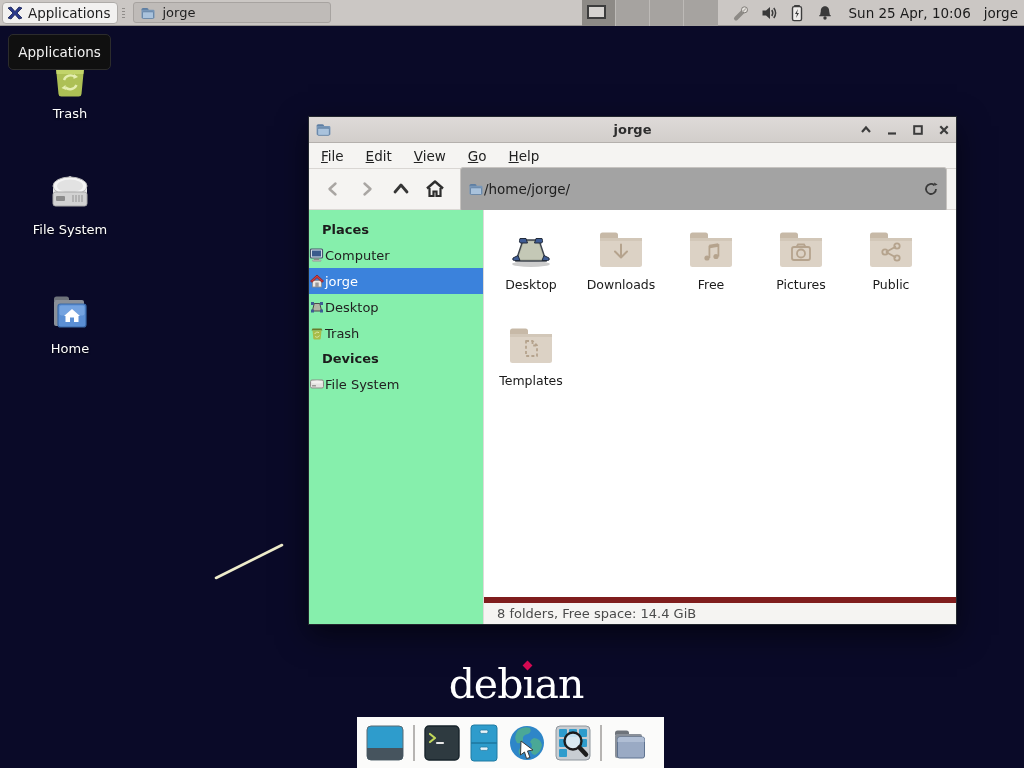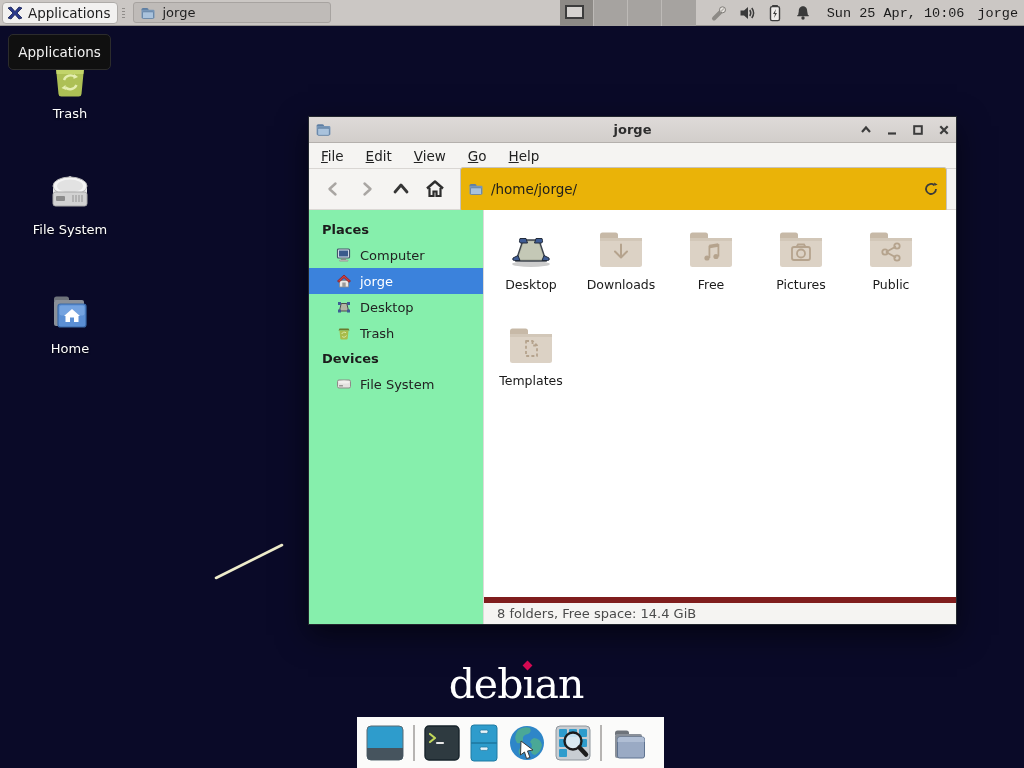--- a/index.html
+++ b/index.html
@@ -5,21 +5,21 @@
   * { margin:0; padding:0; box-sizing:border-box; }
   html,body { width:1024px; height:768px; overflow:hidden; }
   body { background:#0a0a28; font-family:"DejaVu Sans","Liberation Sans",sans-serif; position:relative; }
 
   
   .panel { position:absolute; top:0; left:0; width:1024px; height:26px; background:#cbc7c4; display:flex; align-items:center; border-bottom:1px solid #9a9794; }
   .apps-btn { display:flex; align-items:center; gap:5px; height:22px; margin-left:2px; padding:0 7px 0 4px; background:#f2f1f0; border:1px solid #aeaba8; border-radius:4px; font-size:13.5px; color:#1e1e1e; }
   .grip { width:6px; height:18px; margin-left:4px; display:flex; flex-direction:column; justify-content:center; gap:2px; }
   .grip i { display:block; width:3px; height:1px; background:#8f8c89; }
   .task-btn { display:flex; align-items:center; gap:6px; height:21px; width:198px; margin-left:5px; padding:0 6px; background:#bfbbb8; border:1px solid #a7a3a0; border-radius:3px; font-size:13px; color:#1e1e1e; }
-  .panel-right { position:absolute; right:3px; top:0; height:26px; display:flex; align-items:center;font-family:Liberation Mono, monospace; }
+  .panel-right { position:absolute; right:3px; top:0; height:26px; display:flex; align-items:center; }
   .ws-switcher { display:flex; height:26px; }
   .ws { width:34px; height:26px; background:#a6a3a0; border-right:1px solid #bdbab7; position:relative; }
   .ws:last-child { border-right:none; }
   .ws.active { background:#8d8a86; }
   .ws.active .mini-win { position:absolute; left:5px; top:5px; width:19px; height:14px; background:#d6d3d0; border:2px solid #3c3c3c; }
   .tray { display:flex; align-items:center; gap:10px; margin-left:14px; }
   .clock { font-size:13.5px; color:#1b1b1b; margin-left:15px; white-space:nowrap; }
   .panel-user { font-size:13.5px; color:#1b1b1b; margin-left:13px; margin-right:3px; }
 
   
@@ -38,26 +38,26 @@
   
   .window { position:absolute; left:308px; top:116px; width:649px; height:509px; background:#f5f4f2; border:1px solid #23272e; box-shadow:0 10px 28px rgba(0,0,0,.55); display:flex; flex-direction:column; z-index:10; }
   .titlebar { height:26px; background:linear-gradient(#dedad8,#d2cecb); display:flex; align-items:center; padding:0 6px; border-bottom:1px solid #b4b0ad; }
   .title-text { position:absolute; left:0; right:0; text-align:center; font-weight:bold; font-size:13px; color:#2c2c2c; pointer-events:none; }
   .win-controls { margin-left:auto; display:flex; align-items:center; gap:14px; z-index:2; }
   .menubar { height:26px; background:#f5f4f2; display:flex; align-items:center; padding-left:12px; gap:22px; border-bottom:1px solid #d9d6d3; }
   .menu-item { font-size:13.5px; color:#222; display:inline-block; }
   .menu-item::first-letter { text-decoration:underline; }
   .toolbar { height:41px; background:#f5f4f2; display:flex; align-items:center; padding:0 9px; gap:4px; border-bottom:1px solid #dbd8d5; }
   .nav-btn { width:30px; height:30px; display:flex; align-items:center; justify-content:center; border-radius:3px; }
-  .pathbar { flex:1; height:45px; margin-left:6px; background:#eab308; border:1px solid #c6c3c0; border-radius:3px; display:flex; align-items:center; padding:0 7px; gap:7px; }
+  .pathbar { flex:1; height:45px; margin-left:6px; background:#a3a3a3; border:1px solid #c6c3c0; border-radius:3px; display:flex; align-items:center; padding:0 7px; }
   .path-text { font-size:13.5px; color:#1d1d1d; flex:1; }
   .content { flex:1; display:flex; min-height:0; }
   .sidebar { width:175px; background:#86efac; border-right:1px solid #dddbd8; padding-top:7px; }
   .side-header { font-weight:bold; font-size:13px; color:#1c1c1c; padding:5px 0 5px 13px; }
-  .side-item { height:26px; display:flex; align-items:center; gap:8px; padding-left:27px; font-size:13px; color:#222; }
+  .side-item { height:26px; display:flex; align-items:center; gap:0; font-size:13px; color:#222; }
   .side-item.selected { background:#3b82dc; color:#fff; }
   .main-col { flex:1; display:flex; flex-direction:column; min-width:0; }
   .files { flex:1; background:#fff; display:flex; flex-wrap:wrap; align-content:flex-start; padding:6px 0 0 2px; }
   .file-cell { width:90px; height:96px; display:flex; flex-direction:column; align-items:center; padding-top:12px; }
   .file-cell .flabel { margin-top:7px; font-size:12.5px; color:#1b1b1b; }
   .statusbar { height:27px; background:#f5f4f2; border-top:6px solid #7f1d1d; display:flex; align-items:center; padding-left:13px; font-size:13px; color:#4b4b4b; }
 
   
   .debian { position:absolute; left:421px; top:660px; width:190px; text-align:center; color:#fff; font-family:"DejaVu Serif","Liberation Serif",serif; font-size:41px; font-weight:500; letter-spacing:-1px; z-index:4; }
   .debian .iwrap { position:relative; display:inline-block; }

